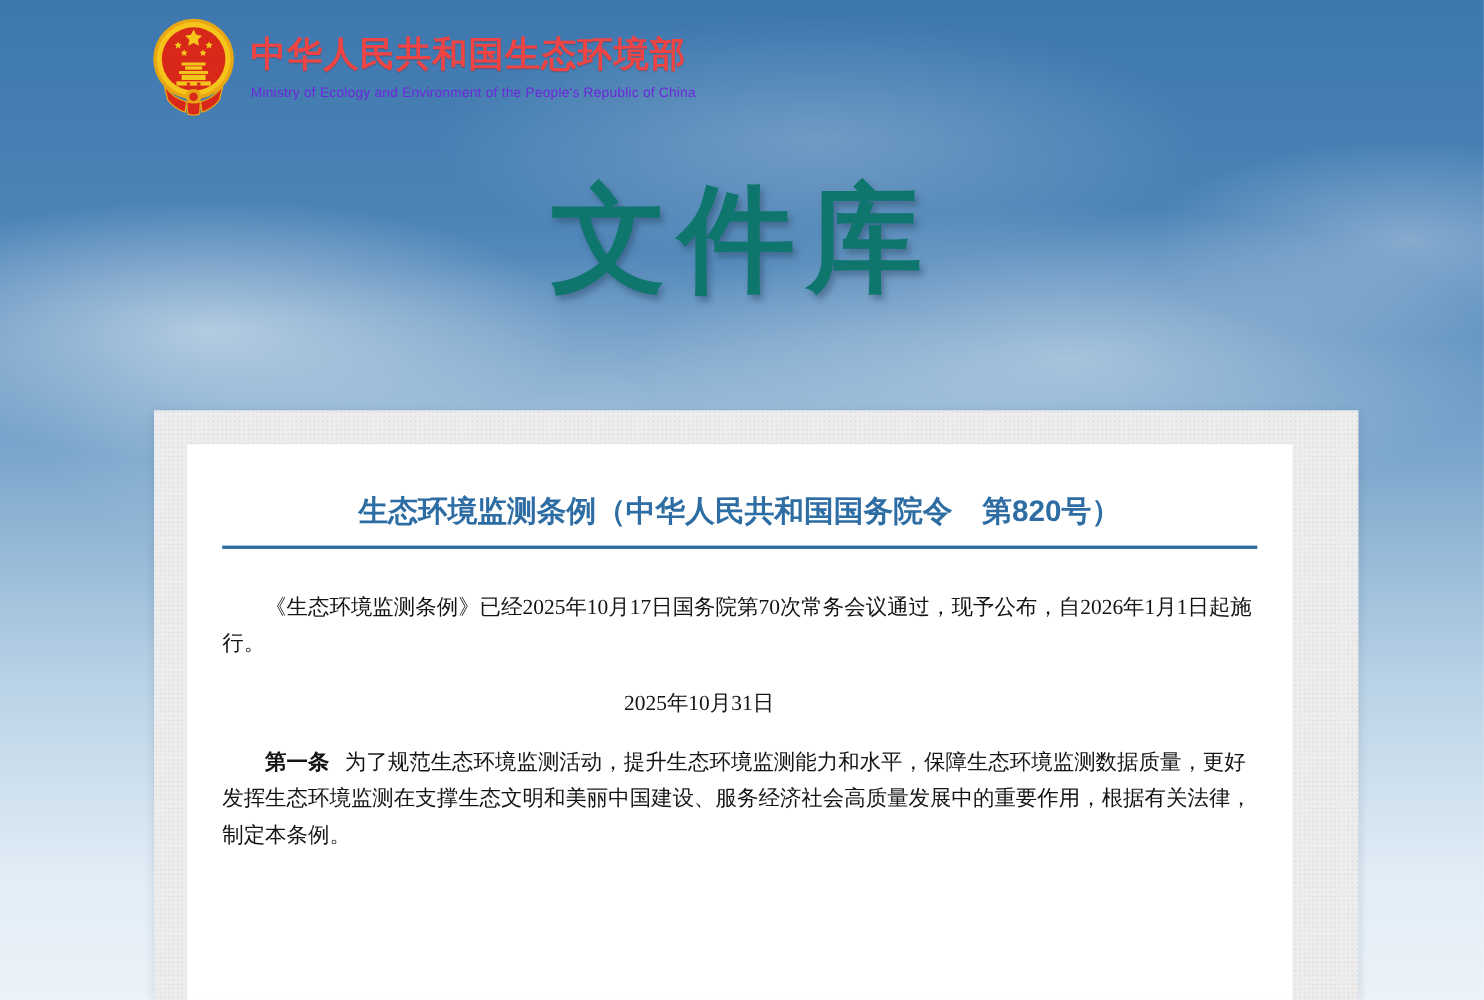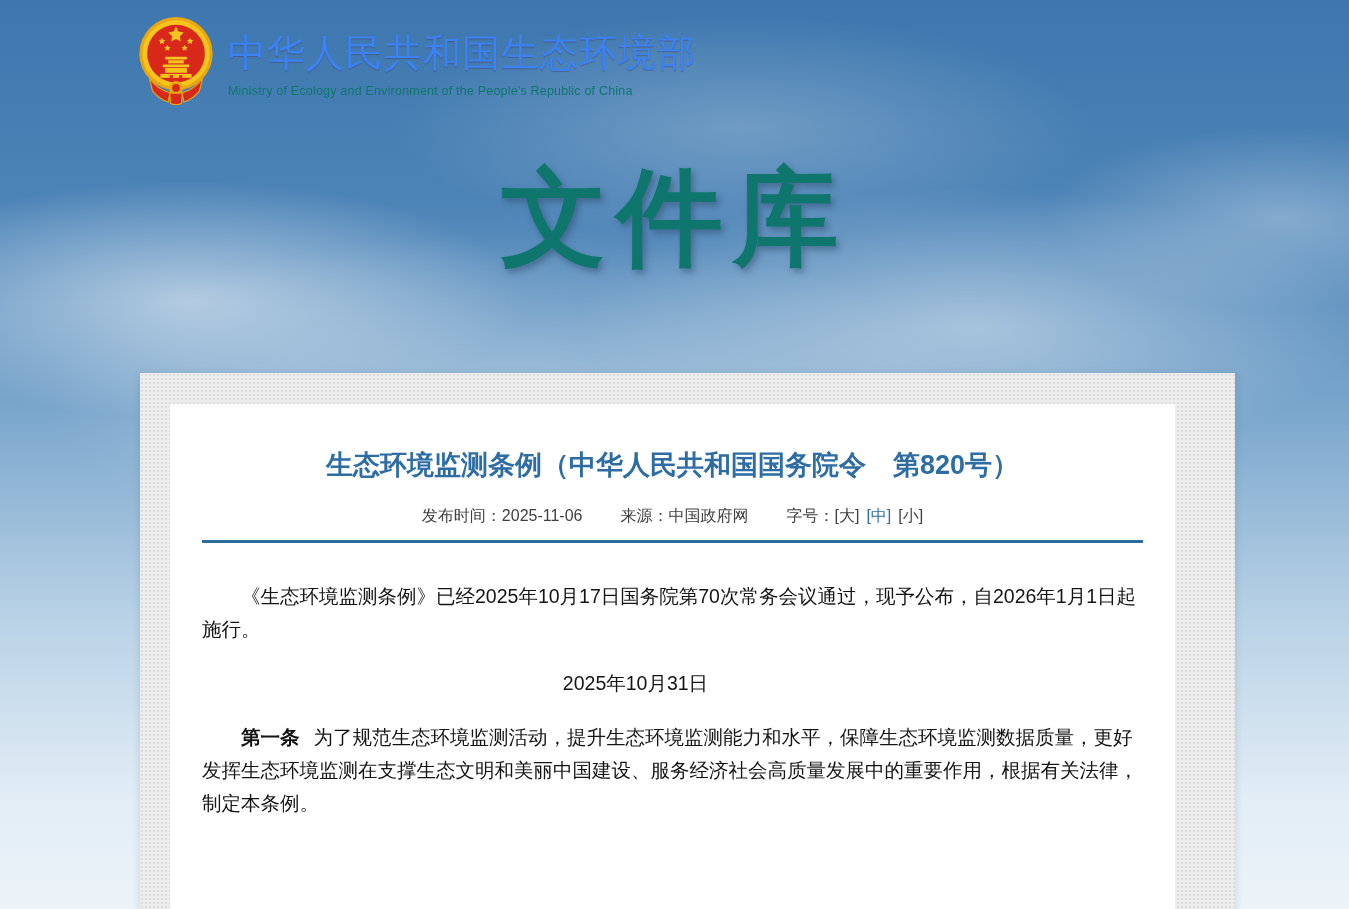--- a/index.html
+++ b/index.html
@@ -14,24 +14,24 @@
       radial-gradient(ellipse 650px 230px at 38% 44%, rgba(255,255,255,0.35), rgba(255,255,255,0) 72%),
       radial-gradient(ellipse 500px 160px at 55% 14%, rgba(255,255,255,0.22), rgba(255,255,255,0) 70%),
       linear-gradient(180deg, #3d77ae 0%, #4d84b7 22%, #7aa6cc 45%, #b9d2e6 68%, #e2edf6 88%, #ecf3f9 100%);
   }
 
   
   .site-header { position: absolute; left: 0; top: 0; width: 100%; height: 120px; }
   .emblem { position: absolute; left: 137px; top: 16px; width: 78px; height: 94px; cursor: pointer; }
   .header-text { position: absolute; left: 228px; top: 28px; cursor: pointer; }
   .ministry-cn {
-    font-size: 38px; font-weight: normal; color: #3b82f6; letter-spacing: 1px;
+    font-size: 32px; font-weight: bold; color: #ef4444; letter-spacing: 1px;
     text-shadow: 0 1px 1px rgba(90,0,0,0.25);
   }
-  .ministry-en { font-size: 12.5px; color: #0f766e; margin-top: 5px; letter-spacing: 0.2px; }
+  .ministry-en { font-size: 12.5px; color: #6d28d9; margin-top: 5px; letter-spacing: 0.2px; }
 
   
   .banner-title {
     position: absolute; top: 147px; left: 0; width: 100%;
     text-align: center; font-size: 106px; font-weight: bold; color: #0f766e;
     letter-spacing: 10px;
     text-shadow: 3px 4px 6px rgba(25,45,70,0.35);
   }
 
   
@@ -56,21 +56,21 @@
   }
   .meta-item { white-space: nowrap; }
   .fontsize-group { display: inline-flex; gap: 7px; }
   .fontsize-option { color: #404040; cursor: pointer; }
   .fontsize-option.active { color: #2E6E9F; }
 
   .divider { margin-top: 14px; height: 3px; background: #2C6D9D; }
 
   
   .doc-content { margin-top: 37px; font-size: 19.5px; color: #141414; line-height: 33px; }
-  .doc-content p { margin: 0 0 21px; }
+  .doc-content p { margin: 0 0 21px; font-family: Liberation Serif, serif; }
   .para-indent { text-indent: 2em; }
   .align-right-signer { text-align: right; padding-right: 93px; }
   .align-right-date { text-align: center; padding-right: 74px; }
   .heading-center { text-align: center; font-weight: bold; }
   .article-label { font-weight: bold; margin-right: 14px; }
 </style>
 </head>
 <body>
 
 <div class="site-header">
@@ -108,31 +108,20 @@
   </div>
 </div>
 
 <div class="banner-title">文件库</div>
 
 <div class="outer-frame">
   <div class="doc-card">
 
     <div class="doc-title">生态环境监测条例（中华人民共和国国务院令　第820号）</div>
 
-    <div class="doc-meta">
-      <span class="meta-item">发布时间：2025-11-06</span>
-      <span class="meta-item">来源：中国政府网</span>
-      <span class="meta-item">
-        <span>字号：</span><span class="fontsize-group">
-            <span class="fontsize-option">[大]</span>
-            <span class="fontsize-option active">[中]</span>
-            <span class="fontsize-option">[小]</span>
-          </span>
-      </span>
-    </div>
 
     <div class="divider"></div>
 
     <div class="doc-content">
       <p class="para-indent">《生态环境监测条例》已经2025年10月17日国务院第70次常务会议通过，现予公布，自2026年1月1日起施行。</p>
       <p class="align-right-date">2025年10月31日</p>
       <p class="para-indent"><span class="article-label">第一条</span><span>为了规范生态环境监测活动，提升生态环境监测能力和水平，保障生态环境监测数据质量，更好发挥生态环境监测在支撑生态文明和美丽中国建设、服务经济社会高质量发展中的重要作用，根据有关法律，制定本条例。</span></p>
     </div>
 
   </div>

